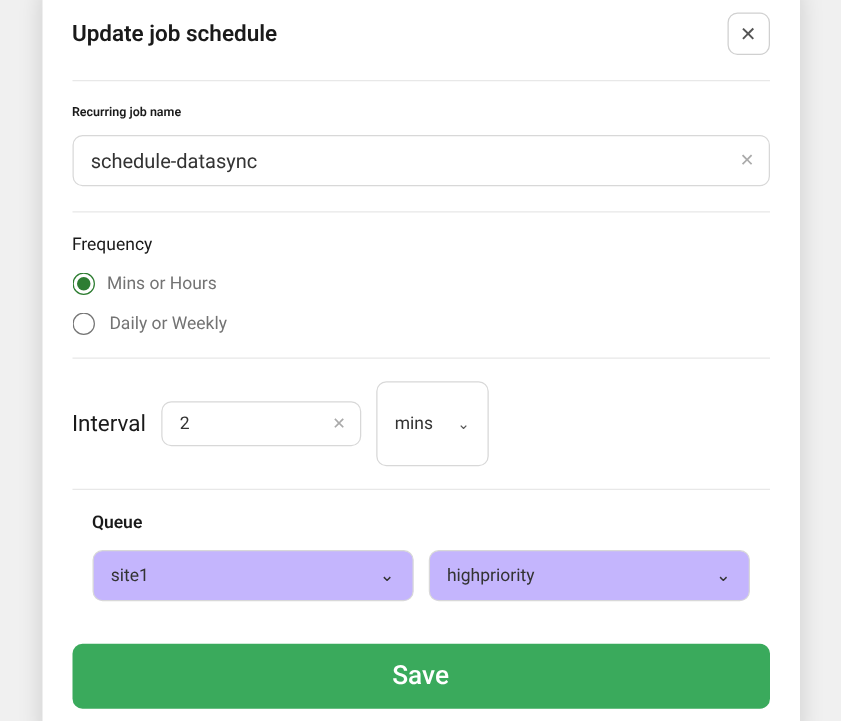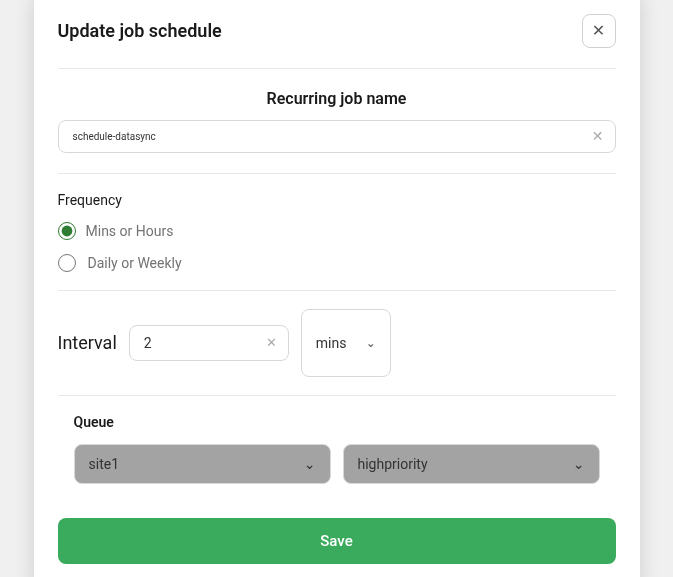--- a/index.html
+++ b/index.html
@@ -59,39 +59,38 @@
       height: 1px;
       background: #e8e8e8;
       margin: 0 24px;
     }
 
     .section {
       padding: 20px 24px;
     }
 
     .section-label {
-      font-size: 16px;
+      font-size: 10px;
       font-weight: 600;
       color: #1a1a1a;
       margin-bottom: 12px;
-      text-align: center;
     }
 
     .input-wrapper {
       position: relative;
       display: flex;
       align-items: center;
     }
 
     .text-input {
       width: 100%;
       padding: 10px 40px 10px 14px;
       border: 1px solid #d8d8d8;
       border-radius: 8px;
-      font-size: 10px;
+      font-size: 16px;
       color: #333;
       outline: none;
       background: #fff;
     }
 
     .input-clear {
       position: absolute;
       right: 12px;
       color: #aaa;
       cursor: pointer;
@@ -215,31 +214,31 @@
       flex: 1;
       display: flex;
       align-items: center;
       justify-content: space-between;
       padding: 11px 14px;
       border: 1px solid #d8d8d8;
       border-radius: 8px;
       font-size: 14px;
       color: #333;
       cursor: pointer;
-      background: #a3a3a3;
+      background: #c4b5fd;
     }
 
     .save-btn {
       display: block;
       width: calc(100% - 48px);
       margin: 16px 24px 24px 24px;
       padding: 14px;
       background: #3aaa5c;
       color: #fff;
-      font-size: 15px;
+      font-size: 21px;
       font-weight: 500;
       border: none;
       border-radius: 8px;
       cursor: pointer;
       text-align: center;
     }
   </style>
 </head>
 <body>
 

